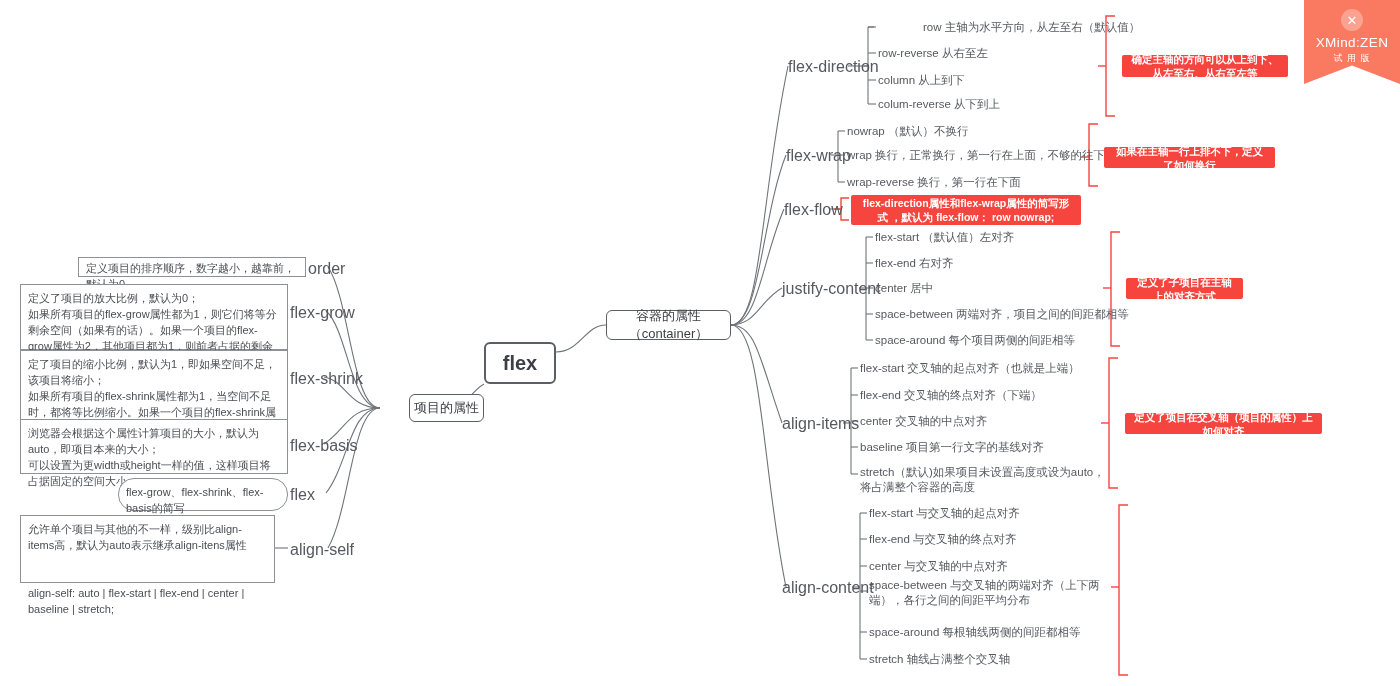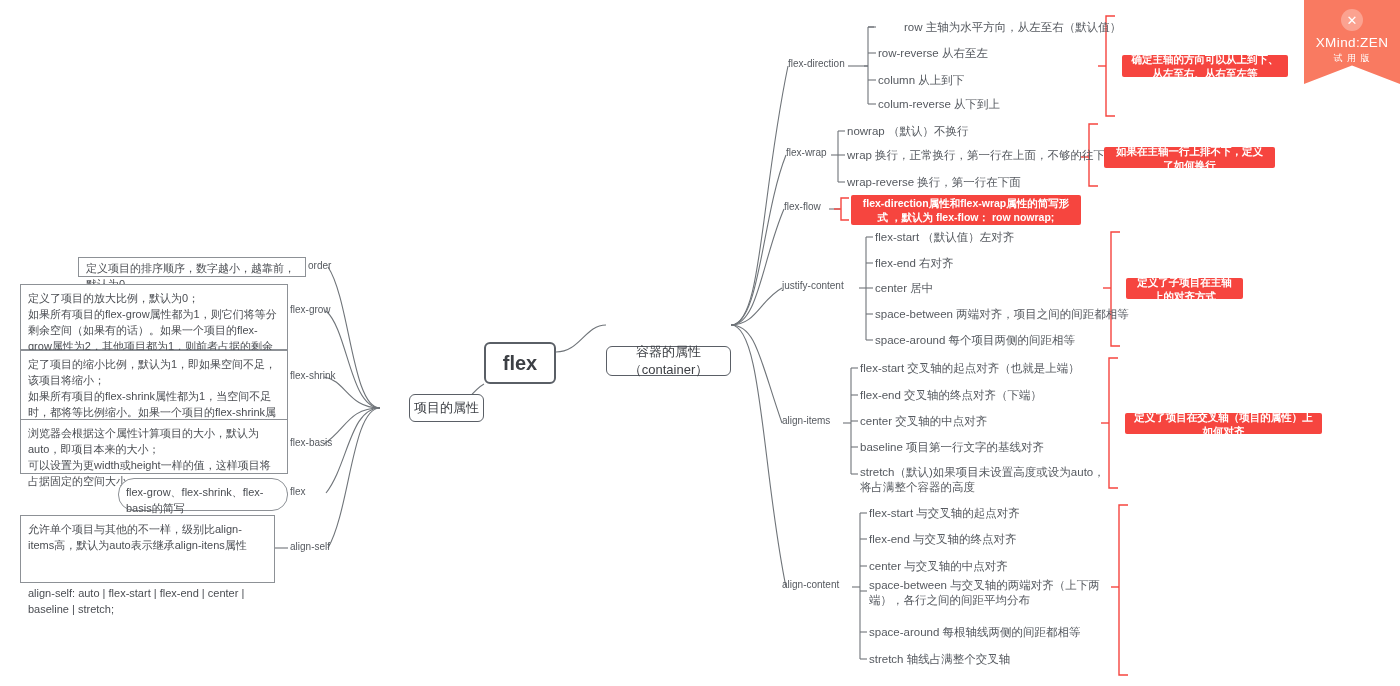--- a/index.html
+++ b/index.html
@@ -23,21 +23,21 @@
 
   
   .leaf{
     position:absolute;font-size:11.5px;line-height:15px;color:#55595f;
     white-space:nowrap;
   }
   .leaf.wrapbox{white-space:normal;}
 
   
   .branch-label{
-    position:absolute;font-size:10px;color:#55595f;white-space:nowrap;
+    position:absolute;font-size:16px;color:#55595f;white-space:nowrap;
   }
 
   
   .note{
     position:absolute;box-sizing:border-box;
     border:1px solid #8d9196;background:#fff;
     font-size:11px;line-height:16px;color:#4a4d52;
     padding:5px 7px;
   }
 
@@ -156,36 +156,36 @@
       <path d="M1109 423 h -8"></path>
       <path d="M1128 505 h -9 v 170 h 9"></path>
       <path d="M1119 587 h -8"></path>
     </g>
   </svg>
 
   <div class="node-box node-root" style="left:484px;top:342px;width:72px;height:42px;">
     <span>flex</span>
   </div>
 
-  <div class="node-box node-main" style="left:606px;top:310px;width:125px;height:30px;margin-top:36px;">
+  <div class="node-box node-main" style="left:606px;top:310px;width:125px;height:30px;">
     <span>容器的属性（container）</span>
   </div>
 
   <div class="node-box node-main" style="left:380px;top:394px;width:75px;height:28px;margin-left:29px;">
     <span>项目的属性</span>
   </div>
 
   <div class="branch-label" style="left:788px;top:58px;">flex-direction</div>
   <div class="branch-label" style="left:786px;top:147px;">flex-wrap</div>
   <div class="branch-label" style="left:784px;top:201px;">flex-flow</div>
   <div class="branch-label" style="left:782px;top:280px;">justify-content</div>
   <div class="branch-label" style="left:782px;top:415px;">align-items</div>
   <div class="branch-label" style="left:782px;top:579px;">align-content</div>
 
-  <div class="leaf" style="left:904px;top:20px;text-align:right;">row 主轴为水平方向，从左至右（默认值）</div>
+  <div class="leaf" style="left:923px;top:20px;text-align:right;">row 主轴为水平方向，从左至右（默认值）</div>
   <div class="leaf" style="left:878px;top:46px;">row-reverse 从右至左</div>
   <div class="leaf" style="left:878px;top:73px;">column 从上到下</div>
   <div class="leaf" style="left:878px;top:97px;">colum-reverse 从下到上</div>
 
   <div class="leaf" style="left:847px;top:124px;">nowrap （默认）不换行</div>
   <div class="leaf" style="left:847px;top:148px;">wrap 换行，正常换行，第一行在上面，不够的往下面挪</div>
   <div class="leaf" style="left:847px;top:175px;">wrap-reverse 换行，第一行在下面</div>
 
   <div class="leaf" style="left:875px;top:230px;">flex-start （默认值）左对齐</div>
   <div class="leaf" style="left:875px;top:256px;">flex-end 右对齐</div>

